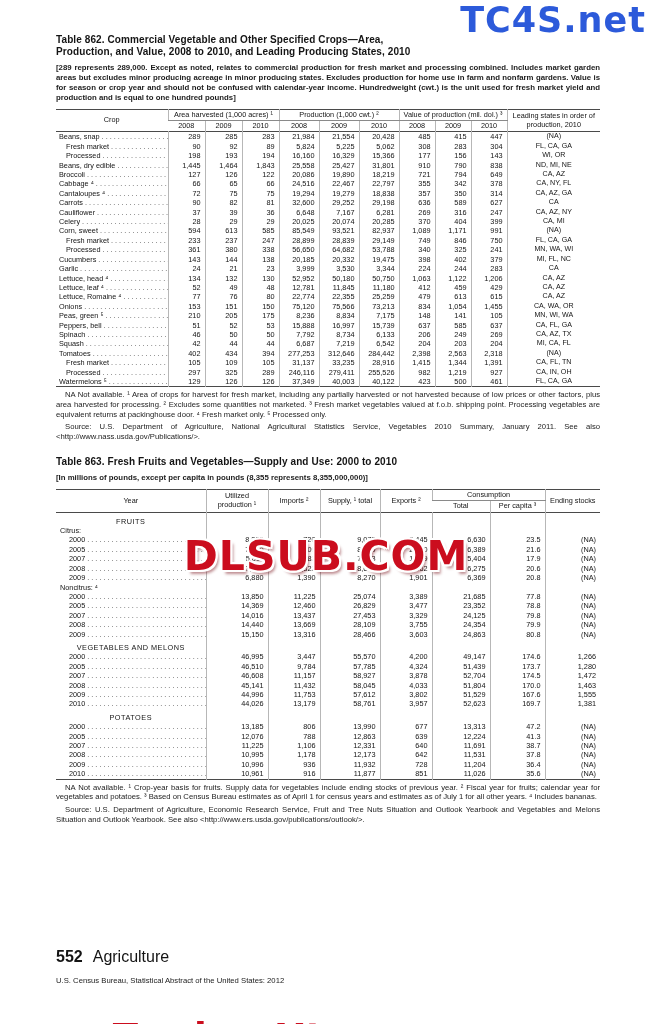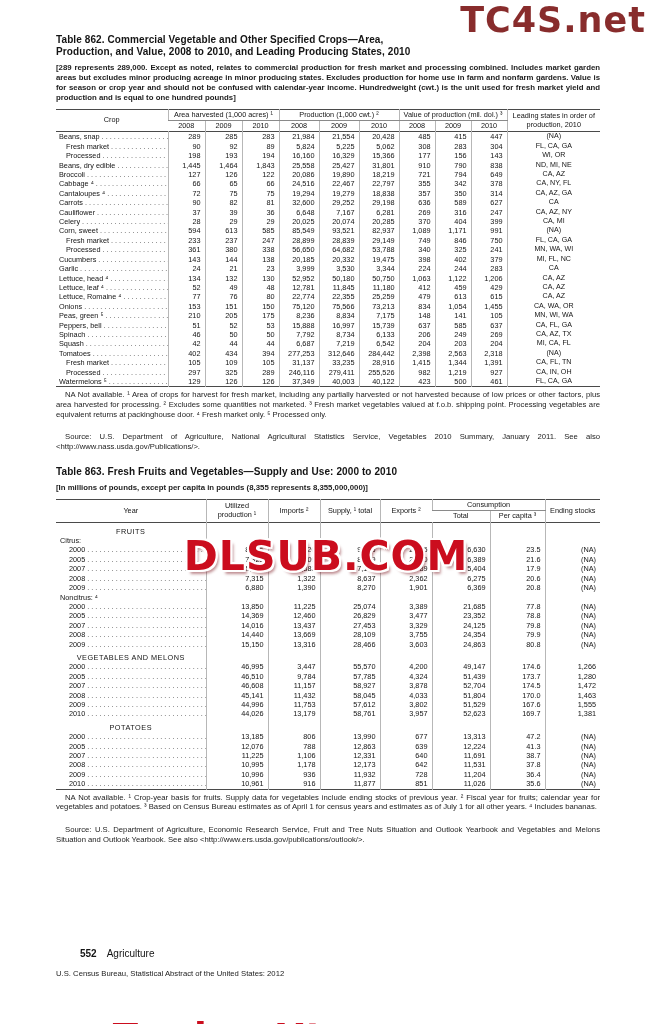--- a/index.html
+++ b/index.html
@@ -27,30 +27,30 @@
   td.crop { text-align:left; padding-left:3px; }
   td.crop.ind { padding-left:10px; }
   .lbl { white-space:nowrap; }
   .lbl::after { content:" . . . . . . . . . . . . . . . . . . . . . . . . . . . . . . . . . . . . . . . ."; color:#3a3a3a; }
   td.st { text-align:center; font-size:7.1px; }
   td.sec { text-align:center; letter-spacing:.5px; font-size:7.3px; padding-top:4px; }
   td.subsec { text-align:left; padding-left:4px; }
   td.yrcell { text-align:left; padding-left:13px; }
 
   .footnote, .source { font-size:7.7px; line-height:1.26; text-align:justify; margin-top:3px; text-indent:9px; color:#1c1c1c; }
-  .source { margin-top:13px; }
+  .source { margin-top:3px; }
   .t863 { margin-top:14px; }
 
   .page-footer { position:absolute; left:56px; top:948px; width:544px; }
-  .folio { font-size:10px;margin-left:24px; }
+  .folio { font-size:16px; }
   .folio .pg { font-weight:bold; margin-right:10px; }
   .credit { text-align:left; font-size:7.7px; margin-top:10px; color:#222; }
 
   .wm { position:absolute; z-index:5; font-weight:bold; white-space:nowrap; }
-  .wm-top { top:0px; right:6px; font-size:35px; letter-spacing:1px; color:#7f1d1d;
+  .wm-top { top:0px; right:6px; font-size:35px; letter-spacing:1px; color:#1d4ed8;
             font-family:"DejaVu Sans",sans-serif; opacity:.93; }
   .wm-mid, .wm-bottom {
     left:50%; transform:translateX(-50%); color:#cb0d1e; letter-spacing:1px;
     font-family:"DejaVu Sans",sans-serif;
     text-shadow:-2px -2px 0 #fff, 2px -2px 0 #fff, -2px 2px 0 #fff, 2px 2px 0 #fff,
                 0 -2px 0 #fff, 0 2px 0 #fff, -2px 0 0 #fff, 2px 0 0 #fff,
                 3px 4px 3px rgba(110,0,10,.45);
     margin-top:40px;
   }
   .wm-mid { top:492px; font-size:41px; }

